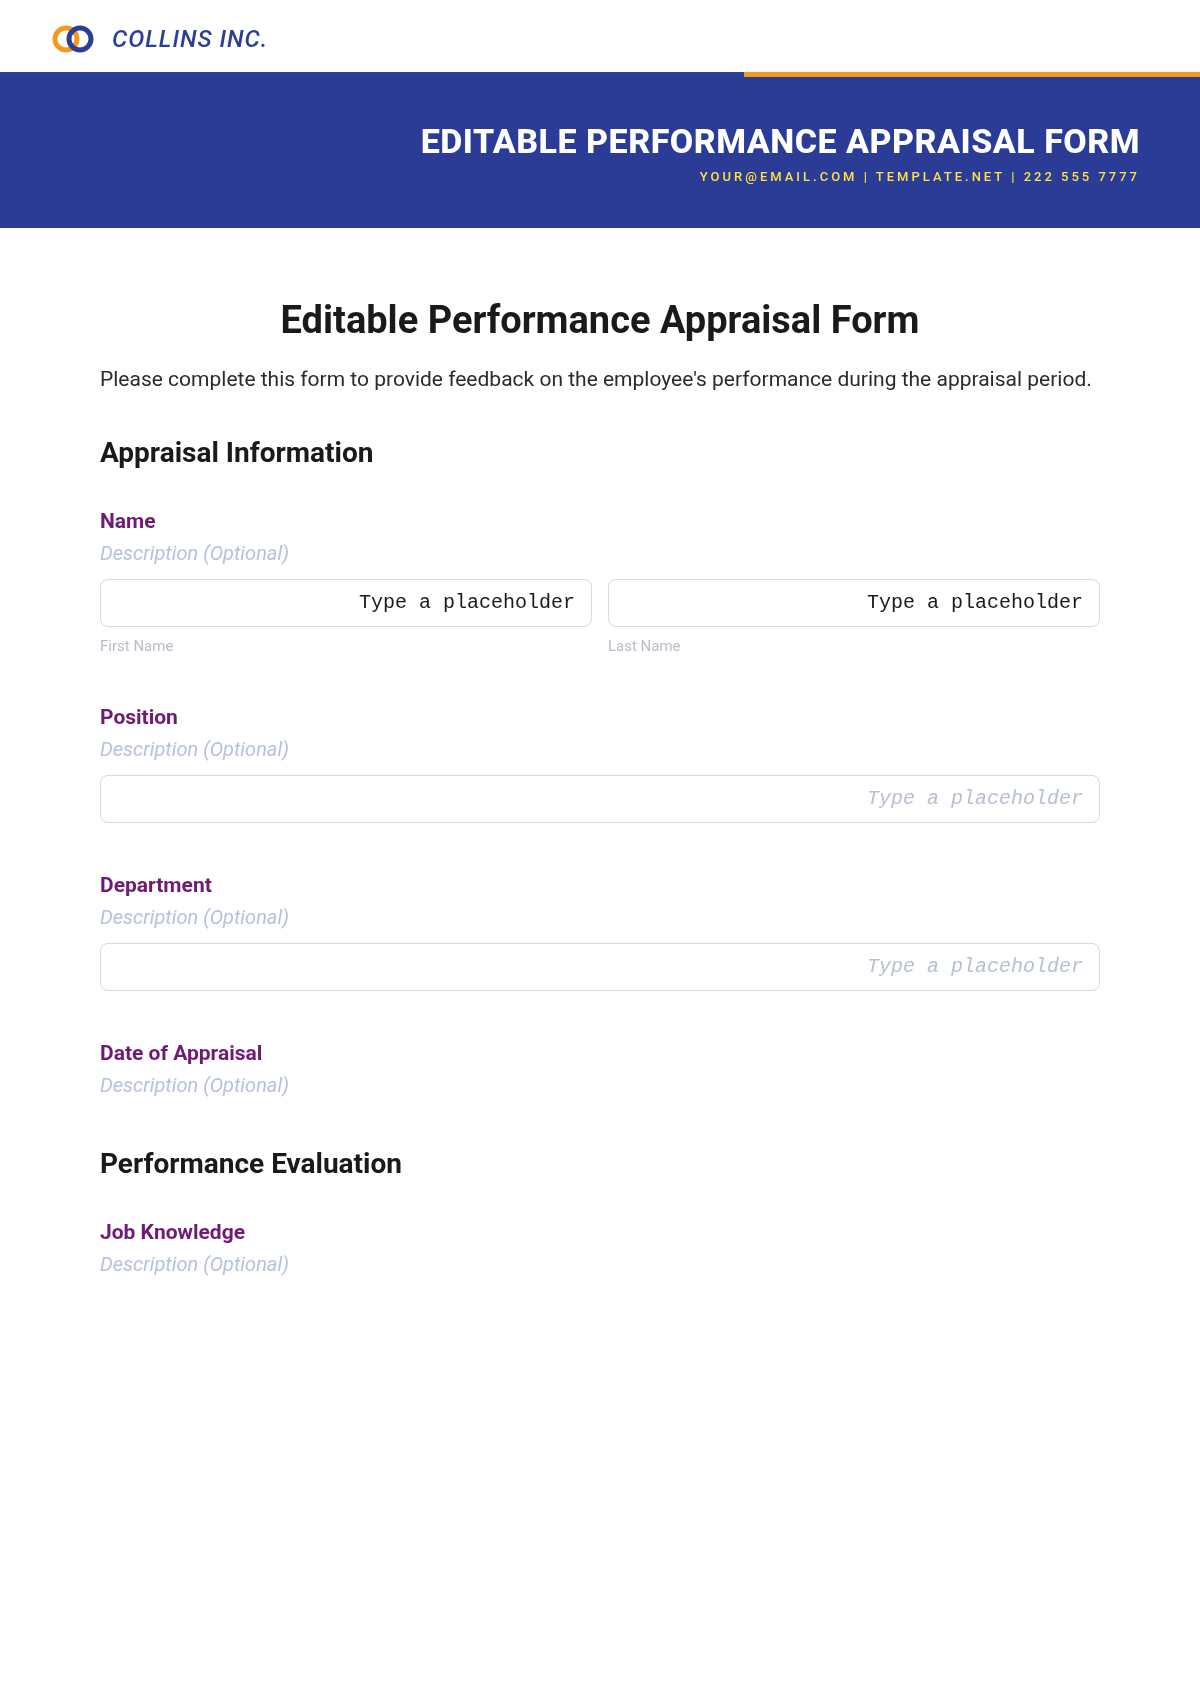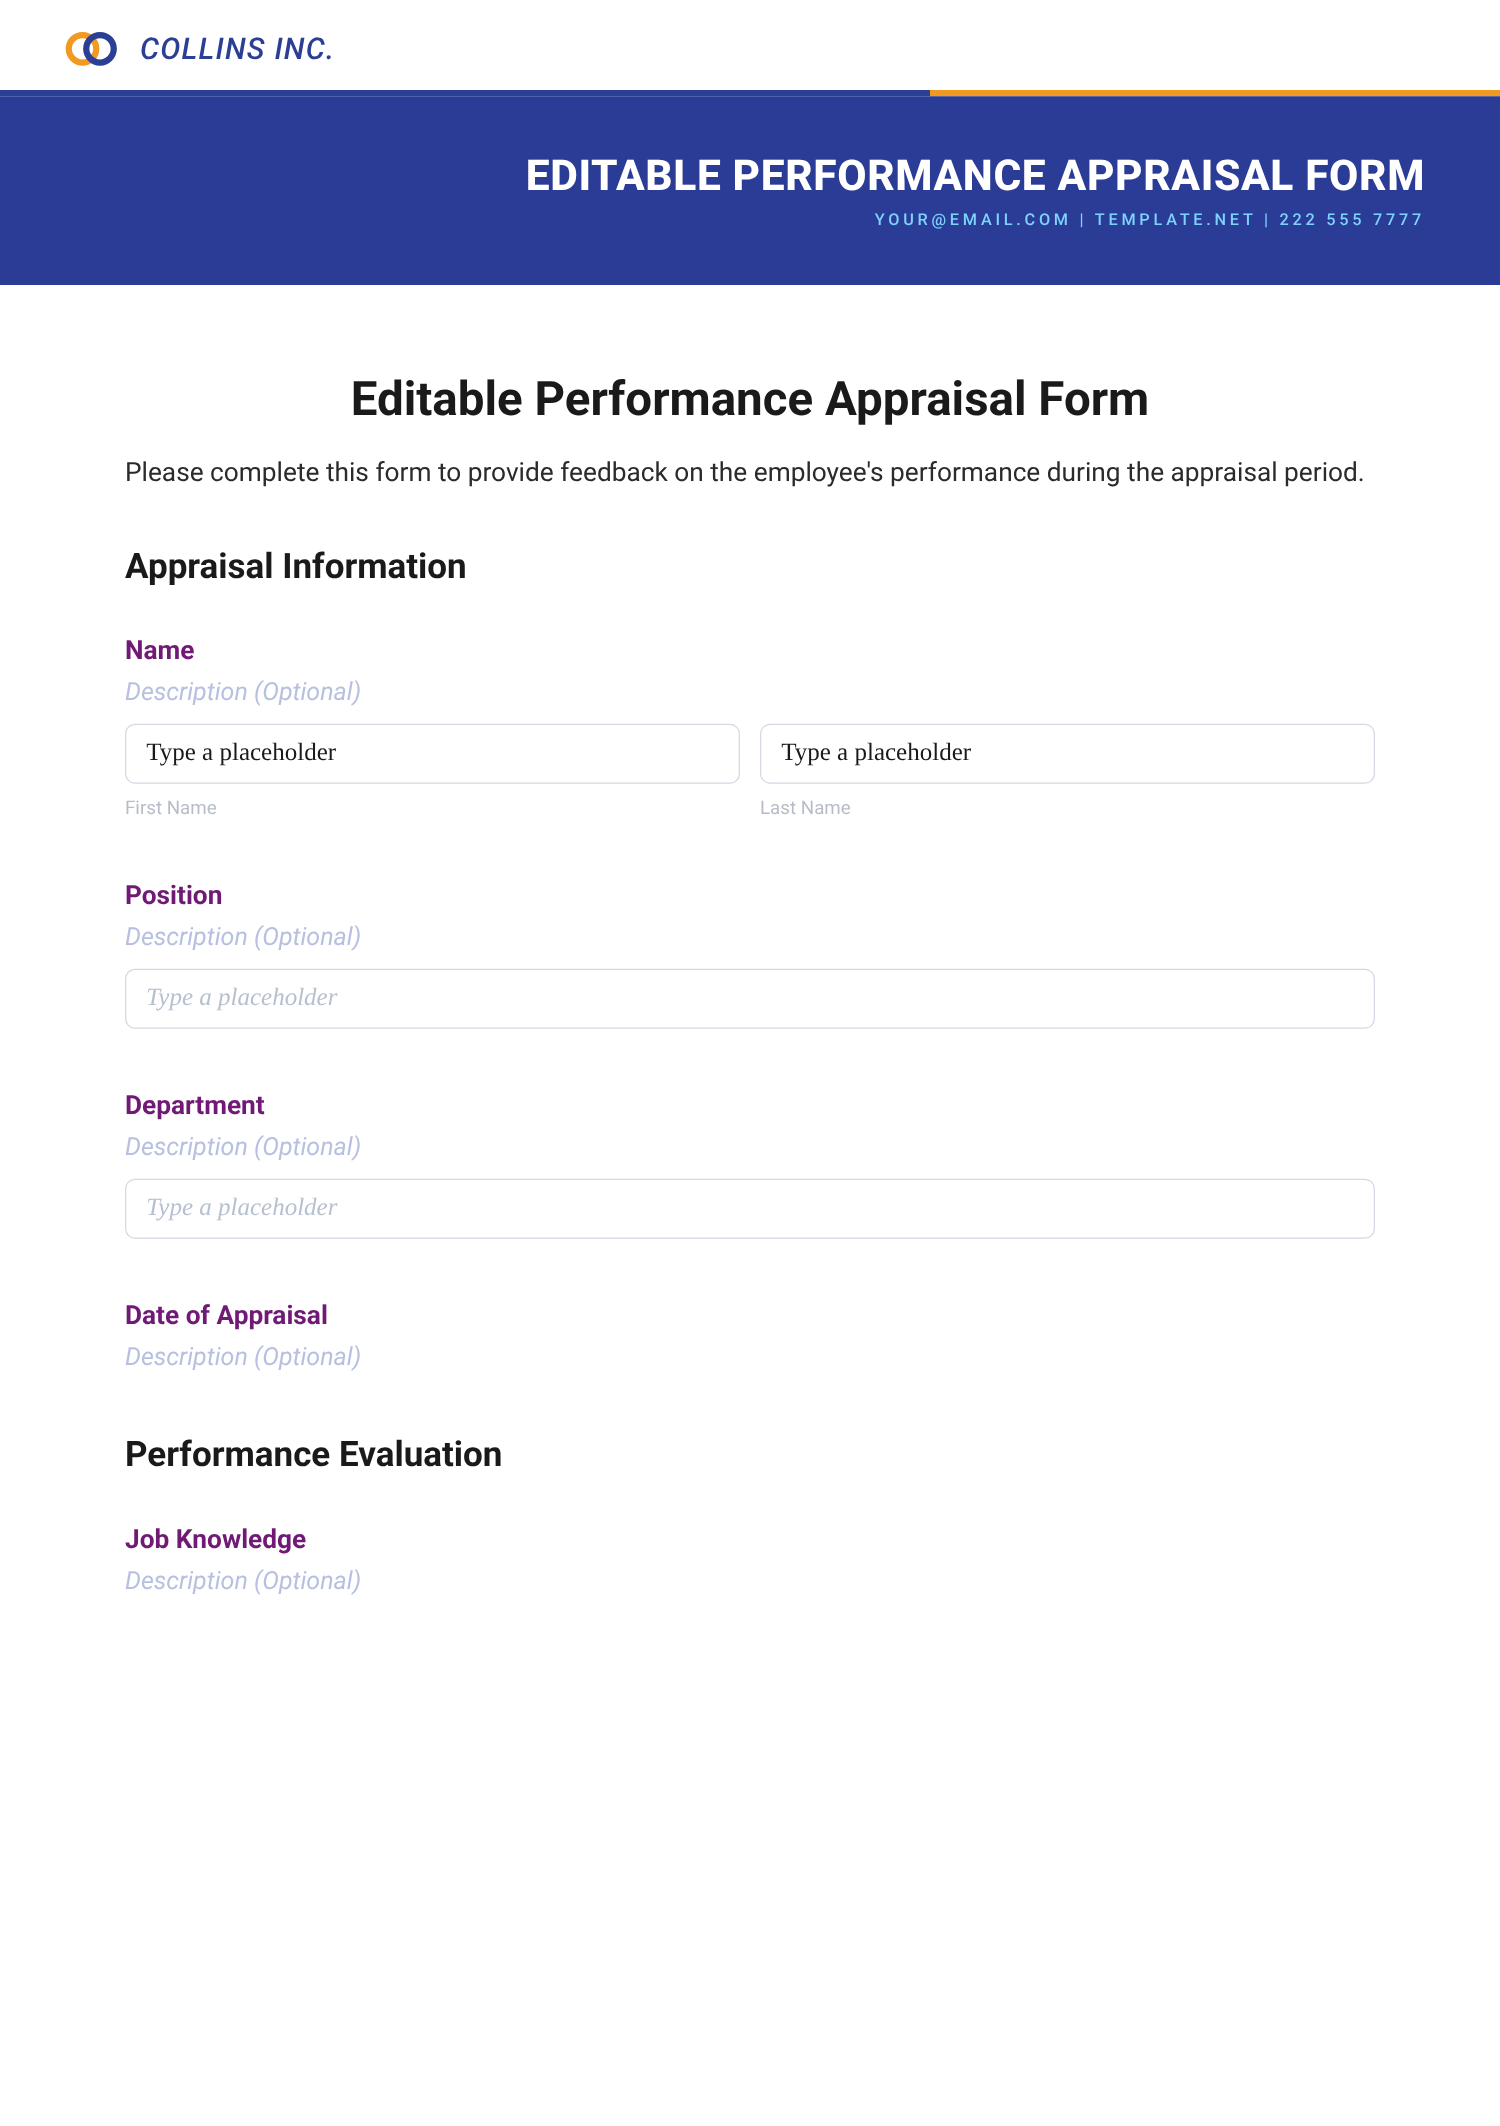--- a/index.html
+++ b/index.html
@@ -40,21 +40,21 @@
       overflow: hidden;
     }
     .banner-title {
       color: #ffffff;
       font-size: 34px;
       font-weight: 800;
       letter-spacing: 0.5px;
       margin-bottom: 8px;
     }
     .banner-subtitle {
-      color: #7dd3fc;
+      color: #fde047;
       font-size: 13px;
       letter-spacing: 3px;
       font-weight: 500;
     }
     .content {
       padding: 70px 100px 40px 100px;
     }
     .form-title {
       text-align: center;
       font-size: 38px;
@@ -96,22 +96,23 @@
     }
     .input-col { flex: 1; }
     .text-input {
       width: 100%;
       height: 48px;
       border: 1px solid #d4d8e3;
       border-radius: 8px;
       padding: 0 16px;
       font-size: 20px;
       color: #1a1a1a;
-      font-family: Liberation Serif, serif;
+      font-family: Liberation Mono, monospace;
       background: #ffffff;
+      text-align: right;
     }
     .text-input::placeholder {
       color: #b7c0d0;
       font-style: italic;
     }
     .text-input.dark-ph::placeholder {
       color: #1a1a1a;
       font-style: normal;
     }
     .sub-label {

